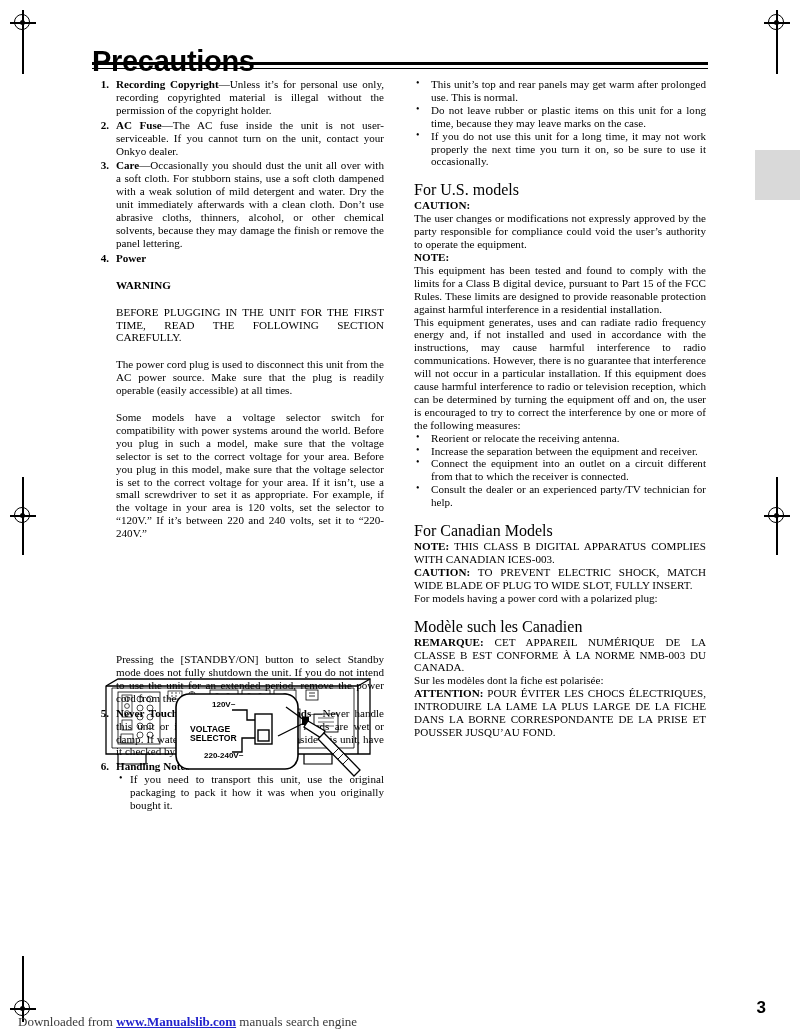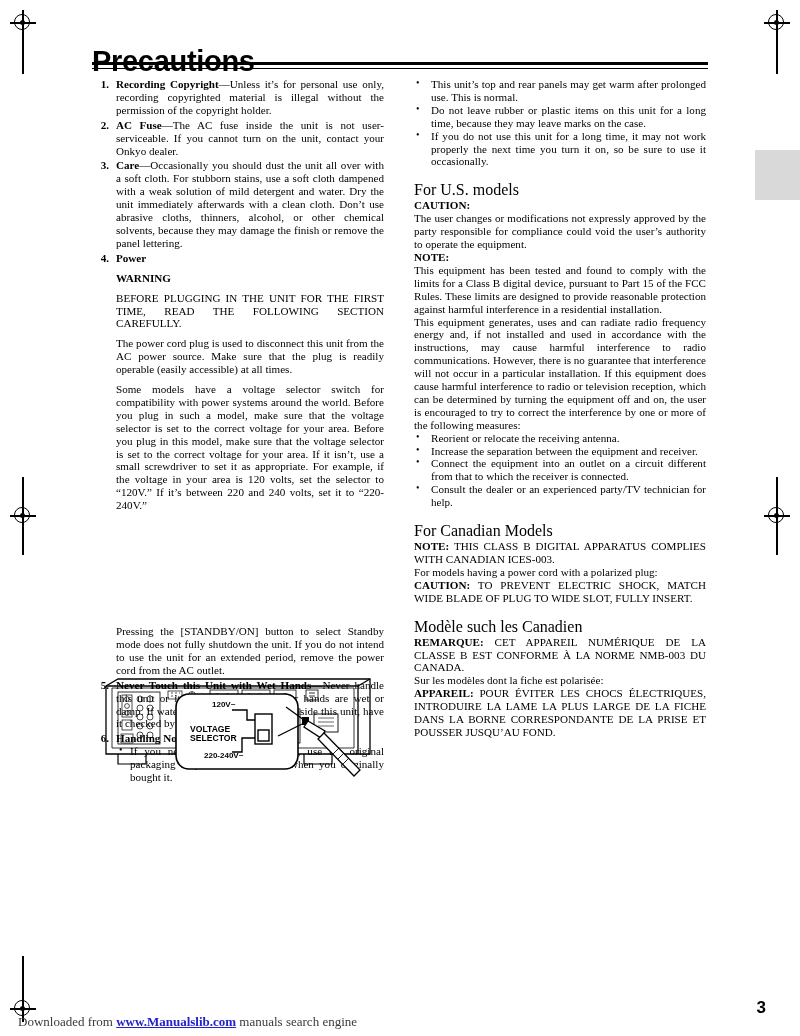--- a/index.html
+++ b/index.html
@@ -43,21 +43,21 @@
   .col.left{left:92px;}
   .col.right{left:414px;}
 
   
   .num-item{position:relative;padding-left:24px;margin-bottom:2px;}
   .num-item > .n{
     position:absolute;left:0;top:0;width:17px;text-align:right;
     font-weight:bold;
   }
   .num-item p{margin:0;}
-  .num-item p + p{margin-top:7px;font-family:Liberation Serif, serif;}
+  .num-item p + p{margin-top:14px;font-family:Liberation Serif, serif;}
   .lead{font-weight:bold;}
 
   
   ul.bul{list-style:none;margin:0;padding:0;}
   ul.bul li{position:relative;padding-left:14px;margin:0 0 0 0;}
   ul.bul li::before{
     content:"\2022";position:absolute;left:3px;top:-1px;font-size:10px;
   }
   ul.bul.wide li{padding-left:17px;}
   ul.bul.wide li::before{left:2px;}
@@ -304,27 +304,27 @@
     <p class="body">This equipment generates, uses and can radiate radio frequency energy and, if not installed and used in accordance with the instructions, may cause harmful interference to radio communications. However, there is no guarantee that interference will not occur in a particular installation. If this equipment does cause harmful interference to radio or television reception, which can be determined by turning the equipment off and on, the user is encouraged to try to correct the interference by one or more of the following measures:</p>
     <ul class="bul wide">
       <li>Reorient or relocate the receiving antenna.</li>
       <li>Increase the separation between the equipment and receiver.</li>
       <li>Connect the equipment into an outlet on a circuit different from that to which the receiver is connected.</li>
       <li>Consult the dealer or an experienced party/TV technician for help.</li>
     </ul>
 
     <h2 class="sec sp">For Canadian Models</h2>
     <p class="body"><span class="sub-b">NOTE:</span><span> THIS CLASS B DIGITAL APPARATUS COMPLIES WITH CANADIAN ICES-003.</span></p>
+    <p class="body"><span class="sub-b">CAUTION:</span><span> TO PREVENT ELECTRIC SHOCK, MATCH WIDE BLADE OF PLUG TO WIDE SLOT, FULLY INSERT.</span></p>
     <p class="body">For models having a power cord with a polarized plug:</p>
-    <p class="body"><span class="sub-b">CAUTION:</span><span> TO PREVENT ELECTRIC SHOCK, MATCH WIDE BLADE OF PLUG TO WIDE SLOT, FULLY INSERT.</span></p>
 
     <h2 class="sec sp">Modèle such les Canadien</h2>
     <p class="body"><span class="sub-b">REMARQUE:</span><span> CET APPAREIL NUMÉRIQUE DE LA CLASSE B EST CONFORME À LA NORME NMB-003 DU CANADA.</span></p>
     <p class="body">Sur les modèles dont la fiche est polarisée:</p>
-    <p class="body"><span class="sub-b">APPAREIL:</span><span> POUR ÉVITER LES CHOCS ÉLECTRIQUES, INTRODUIRE LA LAME LA PLUS LARGE DE LA FICHE DANS LA BORNE CORRESPONDANTE DE LA PRISE ET POUSSER JUSQU’AU FOND.</span></p>
+    <p class="body"><span class="sub-b">ATTENTION:</span><span> POUR ÉVITER LES CHOCS ÉLECTRIQUES, INTRODUIRE LA LAME LA PLUS LARGE DE LA FICHE DANS LA BORNE CORRESPONDANTE DE LA PRISE ET POUSSER JUSQU’AU FOND.</span></p>
 
   </div>
 
   <div class="pageno">3</div>
 
   <div class="footer">
     <span>Downloaded from </span><a href="#">www.Manualslib.com</a><span> manuals search engine</span>
   </div>
 
 </div>

